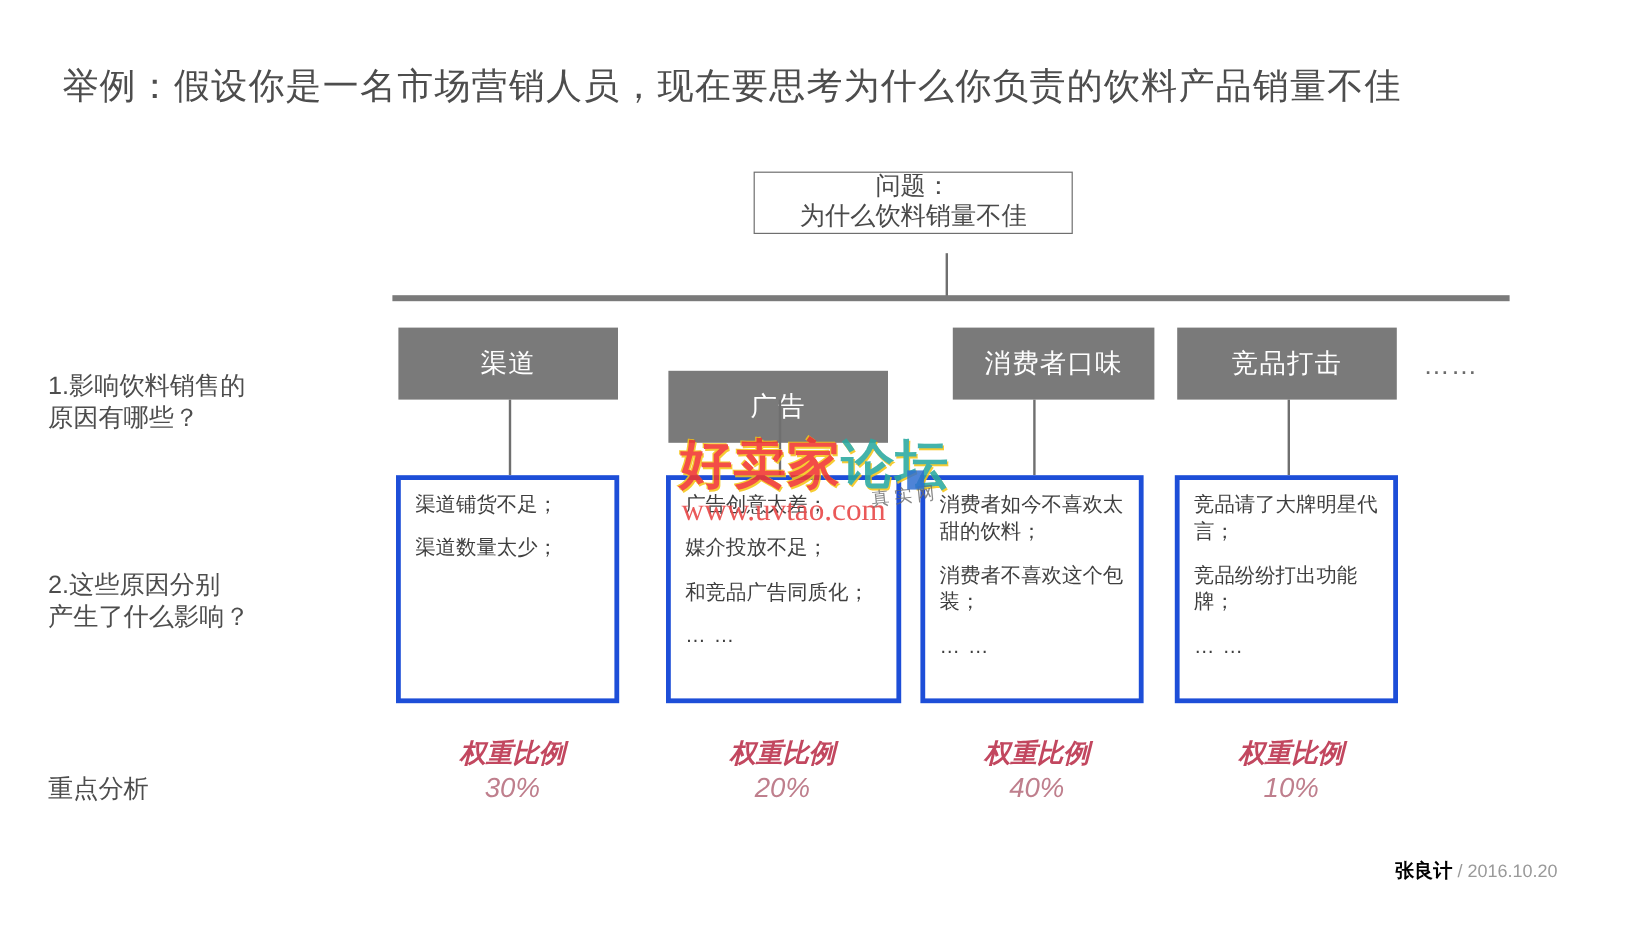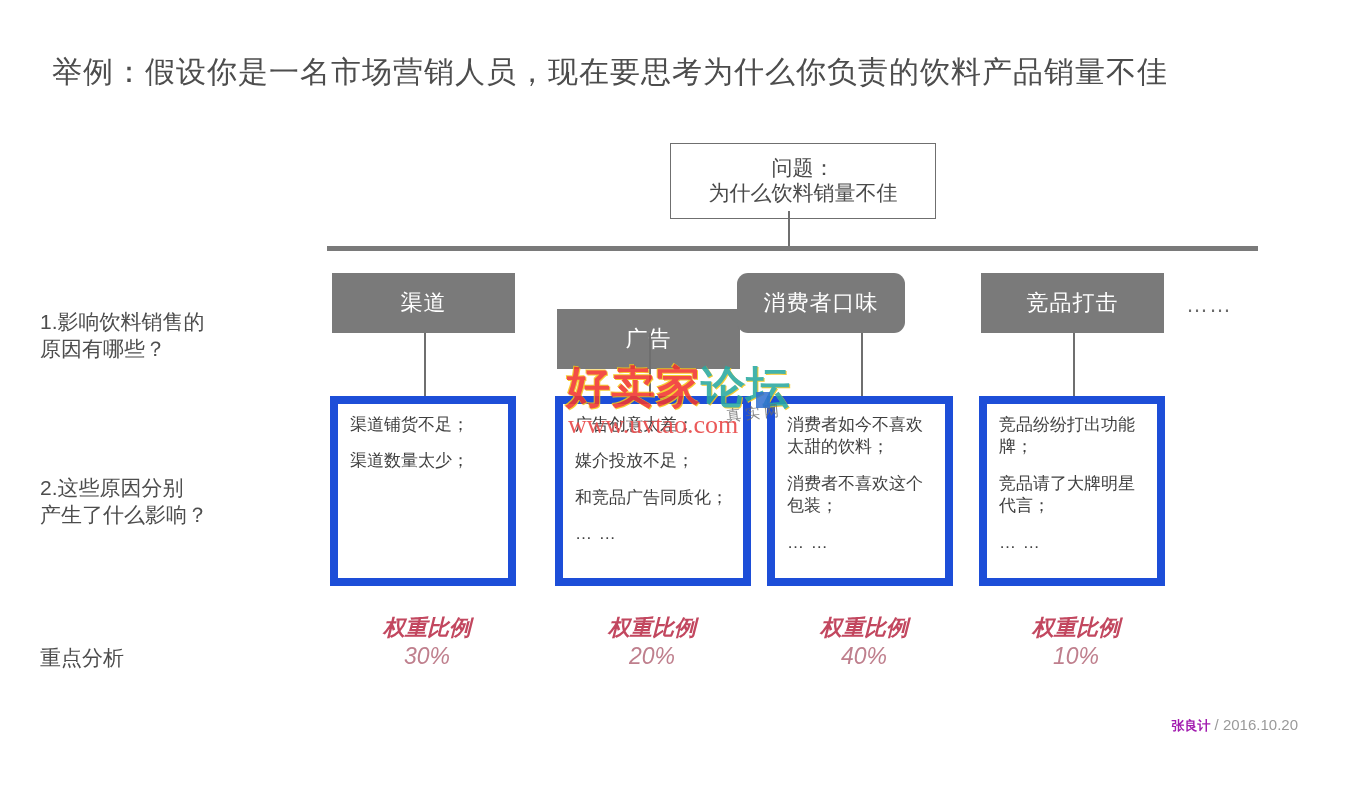--- a/index.html
+++ b/index.html
@@ -26,24 +26,24 @@
     top: 52px;
     font-size: 30px;
     letter-spacing: 1px;
     color: #4d4d4d;
     white-space: nowrap;
   }
 
   
   #problem-box {
     position: absolute;
-    left: 670px;
+    left: 628px;
     top: 143px;
     width: 266px;
-    height: 76px;
+    height: 52px;
     border: 1.5px solid #6f6f6f;
     background: #ffffff;
     box-sizing: border-box;
     display: flex;
     flex-direction: column;
     align-items: center;
     justify-content: center;
     line-height: 1.18;
     font-size: 21px;
     color: #4a4a4a;
@@ -84,21 +84,21 @@
     box-sizing: border-box;
     letter-spacing: 1px;
   }
 
   
   .detail-box {
     position: absolute;
     top: 396px;
     height: 190px;
     background: #ffffff;
-    border: 8px solid #1d4ed8;
+    border: 4px solid #1d4ed8;
     box-sizing: border-box;
     padding: 10px 10px 0 12px;
     font-size: 17px;
     line-height: 1.32;
     color: #3f3f3f;
   }
   .detail-box .item {
     margin-bottom: 14px;
   }
   .detail-box .item:last-child { margin-bottom: 0; }
@@ -153,23 +153,23 @@
   
   #footer-sign {
     position: absolute;
     right: 58px;
     top: 716px;
     font-size: 15px;
     color: #9a9a9a;
     white-space: nowrap;
   }
   #footer-sign .author {
-    color: #a21caf;
+    color: #000000;
     font-weight: bold;
-    font-size: 13px;
+    font-size: 16px;
     font-family: Liberation Serif, serif;
   }
 
   
   #watermark-main {
     position: absolute;
     left: 566px;
     top: 358px;
     font-size: 44px;
     font-weight: bold;
@@ -267,40 +267,40 @@
       <div class="detail-box" style="left: 555px; width: 196px;">
         <div class="item">广告创意太差；</div>
         <div class="item">媒介投放不足；</div>
         <div class="item">和竞品广告同质化；</div>
         <div class="item dots">… …</div>
       </div>
       <div class="weight" style="left: 577px; width: 150px;">
         <span class="w-label">权重比例</span>
         <span class="w-value">20%</span>
       </div>
-      <div class="cat-box" style="left: 737px; width: 168px; border-radius: 11px;">
+      <div class="cat-box" style="left: 794px; width: 168px;">
         <span>消费者口味</span>
       </div>
       <div class="v-line" style="left: 861px; top: 333px; height: 63px;"></div>
       <div class="detail-box" style="left: 767px; width: 186px;">
         <div class="item">消费者如今不喜欢太甜的饮料；</div>
         <div class="item">消费者不喜欢这个包装；</div>
         <div class="item dots">… …</div>
       </div>
       <div class="weight" style="left: 789px; width: 150px;">
         <span class="w-label">权重比例</span>
         <span class="w-value">40%</span>
       </div>
       <div class="cat-box" style="left: 981px; width: 183px;">
         <span>竞品打击</span>
       </div>
       <div class="v-line" style="left: 1073px; top: 333px; height: 63px;"></div>
       <div class="detail-box" style="left: 979px; width: 186px;">
+        <div class="item">竞品请了大牌明星代言；</div>
         <div class="item">竞品纷纷打出功能牌；</div>
-        <div class="item">竞品请了大牌明星代言；</div>
         <div class="item dots">… …</div>
       </div>
       <div class="weight" style="left: 1001px; width: 150px;">
         <span class="w-label">权重比例</span>
         <span class="w-value">10%</span>
       </div>
     </div>
 
   <div id="cat-ellipsis">……</div>
 

